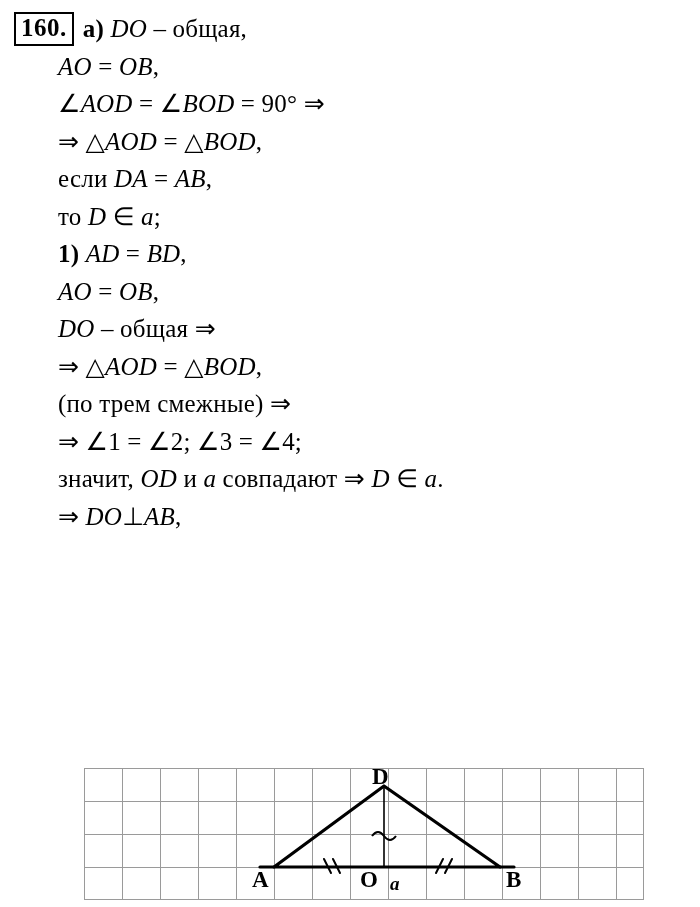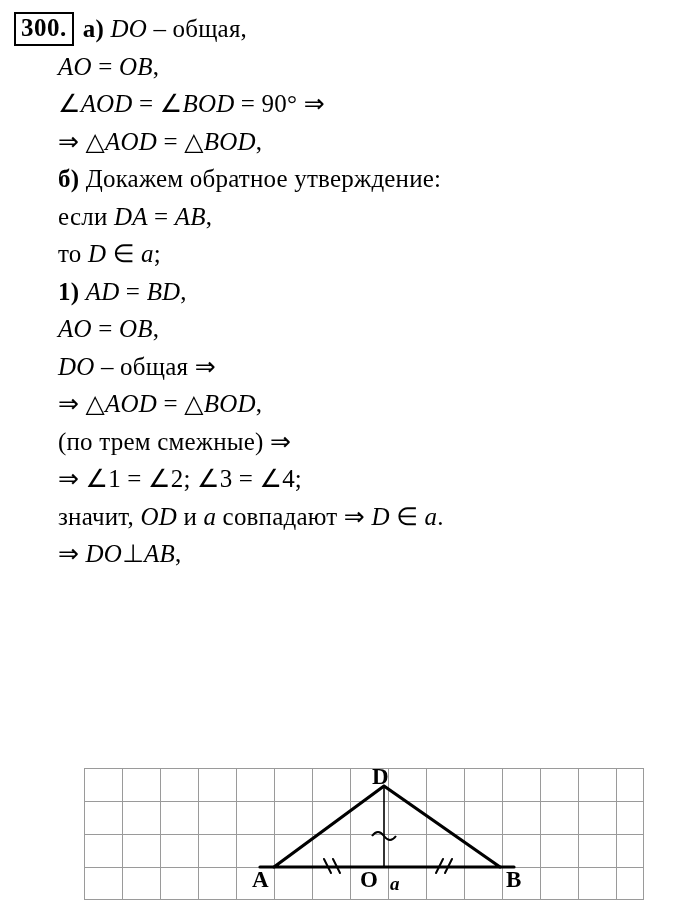--- a/index.html
+++ b/index.html
@@ -61,29 +61,28 @@
   }
 </style>
 </head>
 <body>
 
 <div class="page">
 
   <div class="solution">
 
     <div class="line first">
-      <span class="tasknum">300.</span>
+      <span class="tasknum">160.</span>
       <span><b>а)</b>&nbsp;<i>DO</i> – общая,</span>
     </div>
 
     <div class="line indent"><i>AO</i> = <i>OB</i>,</div>
     <div class="line indent">∠<i>AOD</i> = ∠<i>BOD</i> = 90° ⇒</div>
     <div class="line indent">⇒ △<i>AOD</i> = △<i>BOD</i>,</div>
 
-    <div class="line indent"><b>б)</b> Докажем обратное утверждение:</div>
     <div class="line indent">если <i>DA</i> = <i>AB</i>,</div>
     <div class="line indent">то <i>D</i> ∈ <i>a</i>;</div>
     <div class="line indent"><b>1)</b> <i>AD</i> = <i>BD</i>,</div>
     <div class="line indent"><i>AO</i> = <i>OB</i>,</div>
     <div class="line indent"><i>DO</i> – общая ⇒</div>
     <div class="line indent">⇒ △<i>AOD</i> = △<i>BOD</i>,</div>
     <div class="line indent">(по трем смежные) ⇒</div>
     <div class="line indent">⇒ ∠1 = ∠2; ∠3 = ∠4;</div>
     <div class="line indent">значит, <i>OD</i> и <i>a</i> совпадают ⇒ <i>D</i> ∈ <i>a</i>.</div>
     <div class="line indent">⇒ <i>DO</i>⊥<i>AB</i>,</div>

